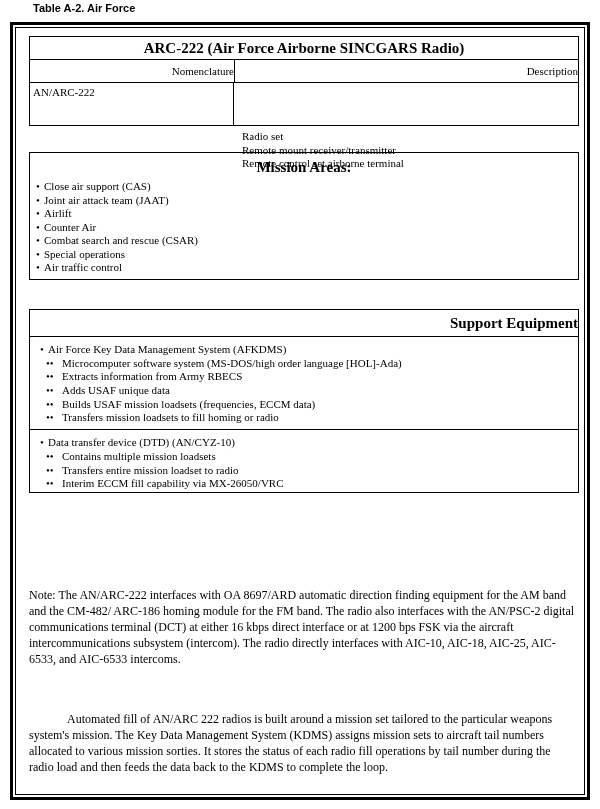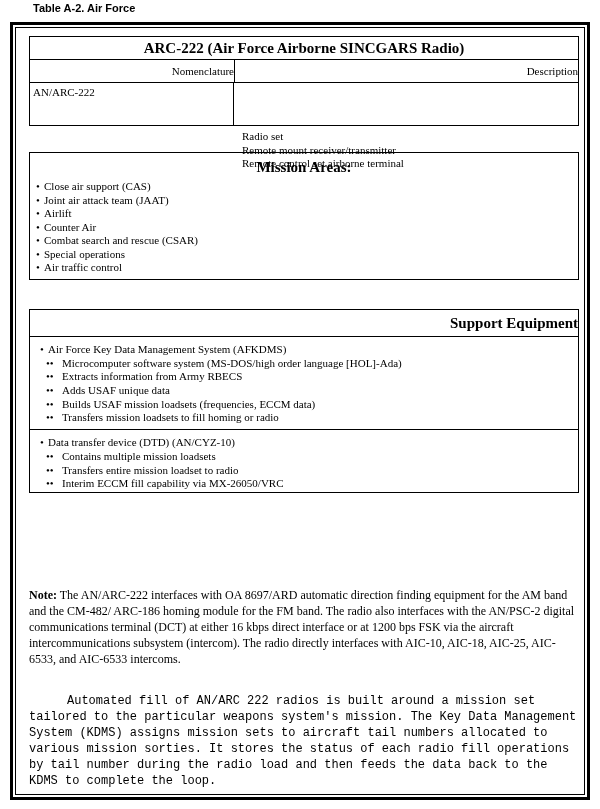--- a/index.html
+++ b/index.html
@@ -53,23 +53,23 @@
   .sub-divider { border-top: 1px solid #000; margin-top: 3px; }
   .sub ul { list-style: none; margin: 4px; padding: 0; }
 
   
   .note {
     position: absolute; left: 16px; width: 548px;
     font-family: "Liberation Serif", serif; font-size: 12px; line-height: 16px;
     text-align: left;
   }
   .note1 { top: 562px; }
-  .note2 { top: 668px; font-family: Liberation Mono, monospace; }
+  .note2 { top: 686px; }
   .note2 .indent { display: inline-block; width: 38px; }
-  b.lbl { font-weight: bold; }
+  b.lbl { font-weight: normal; }
 </style>
 </head>
 <body>
 
 <div class="caption">Table A-2.  Air Force</div>
 
 <div class="frame">
   <div class="frame-inner"></div>
 
   <div class="box box1">

